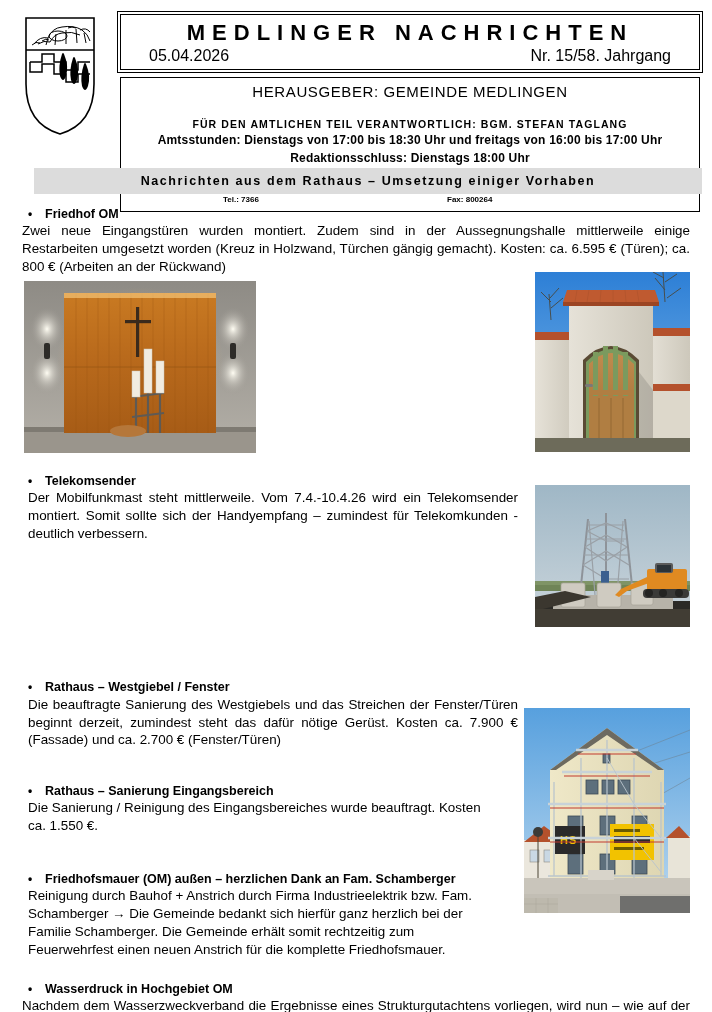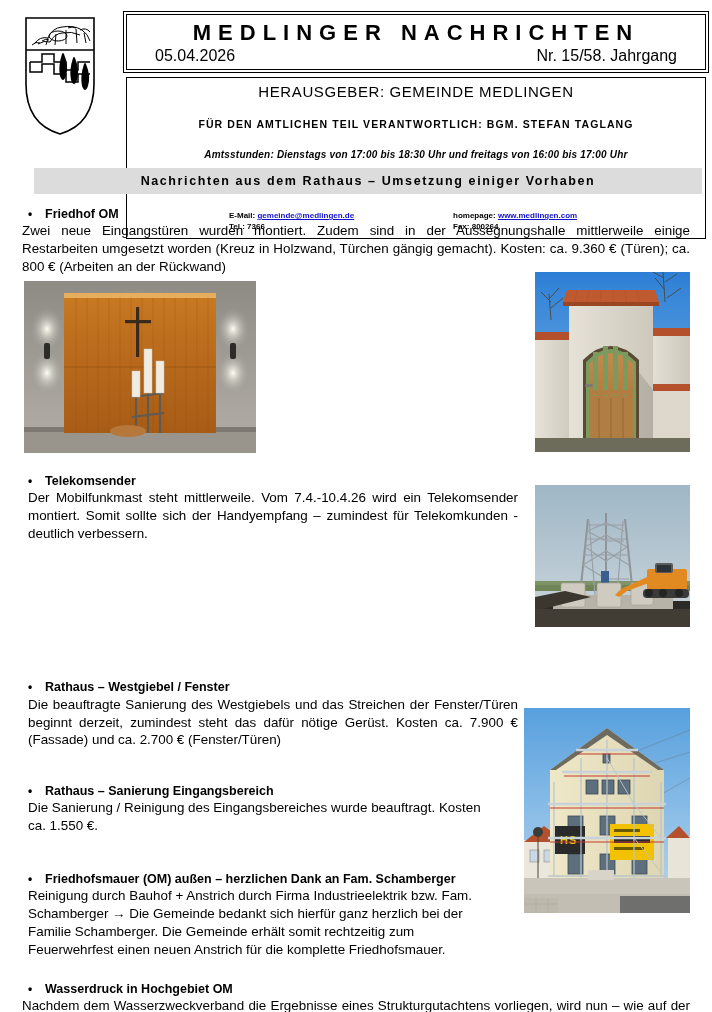--- a/index.html
+++ b/index.html
@@ -25,21 +25,21 @@
   }
   .crest {
     position: absolute;
     left: 22px;
     top: 14px;
     width: 76px;
     height: 124px;
   }
   .header-boxes {
     position: absolute;
-    left: 126px;
+    left: 120px;
     top: 14px;
     width: 580px;
   }
   .title-box {
     border: 1px solid #000;
     outline: 1px solid #000;
     outline-offset: 2px;
     box-sizing: border-box;
     padding: 5px 10px 4px 10px;
     background: #fff;
@@ -75,26 +75,25 @@
     letter-spacing: 0.6px;
     line-height: 1.25;
   }
   .responsible-line {
     font-size: 10.5px;
     font-weight: bold;
     letter-spacing: 1.1px;
     margin-top: 16px;
   }
   .office-line {
-    font-size: 10px;
+    font-size: 12px;
     font-weight: bold;
     letter-spacing: 0.2px;
-    margin-top: 18px;
+    margin-top: 2px;
     line-height: 1.35;
-    font-style: italic;
   }
   .contact-grid {
     margin-top: 18px;
     font-size: 8px;
     font-weight: bold;
     line-height: 1.35;
   }
   .contact-row {
     display: flex;
     justify-content: center;
@@ -539,21 +538,21 @@
   </svg>
 </div>
 
 <div class="content">
 
   <div class="item" style="margin-top:6px;">
     <div class="bullet-head">
       <span class="bullet-dot">•</span>
       <span class="bullet-label">Friedhof OM</span>
     </div>
-    <div class="body-text block-full">Zwei neue Eingangstüren wurden montiert. Zudem sind in der Aussegnungshalle mittlerweile einige Restarbeiten umgesetzt worden (Kreuz in Holzwand, Türchen gängig gemacht). Kosten: ca. 9.360 € (Türen); ca. 800 € (Arbeiten an der Rückwand)</div>
+    <div class="body-text block-full">Zwei neue Eingangstüren wurden montiert. Zudem sind in der Aussegnungshalle mittlerweile einige Restarbeiten umgesetzt worden (Kreuz in Holzwand, Türchen gängig gemacht). Kosten: ca. 6.595 € (Türen); ca. 800 € (Arbeiten an der Rückwand)</div>
   </div>
 
   <div class="item" style="margin-top:197px;">
     <div class="bullet-head">
       <span class="bullet-dot">•</span>
       <span class="bullet-label">Telekomsender</span>
     </div>
     <div class="body-text block-left">Der Mobilfunkmast steht mittlerweile. Vom 7.4.-10.4.26 wird ein Telekomsender montiert. Somit sollte sich der Handyempfang – zumindest für Telekomkunden - deutlich verbessern.</div>
   </div>
 

